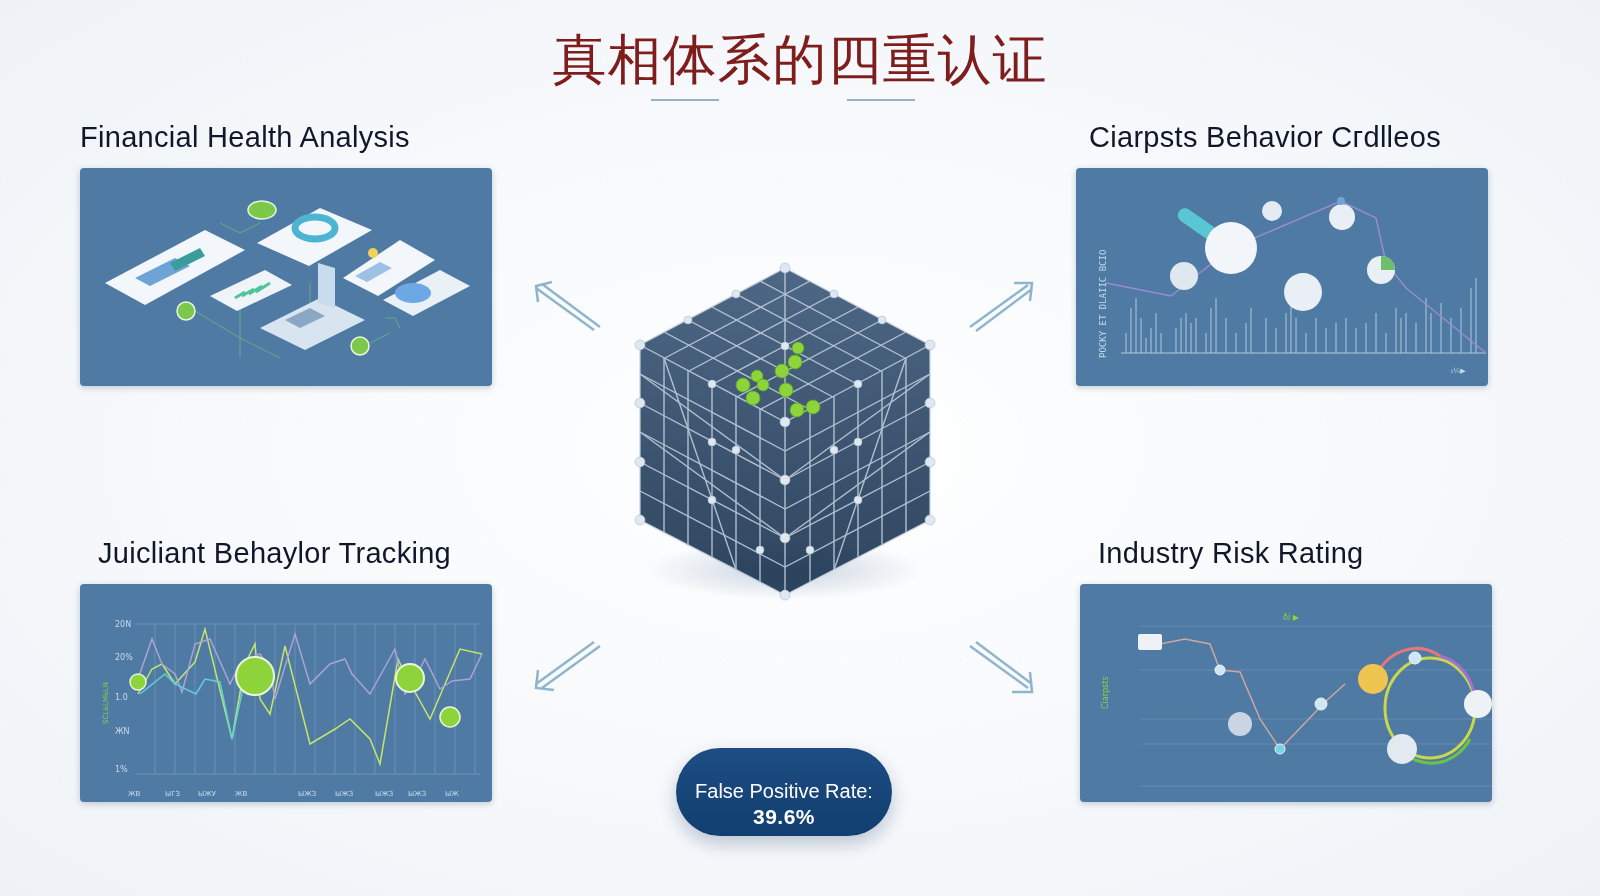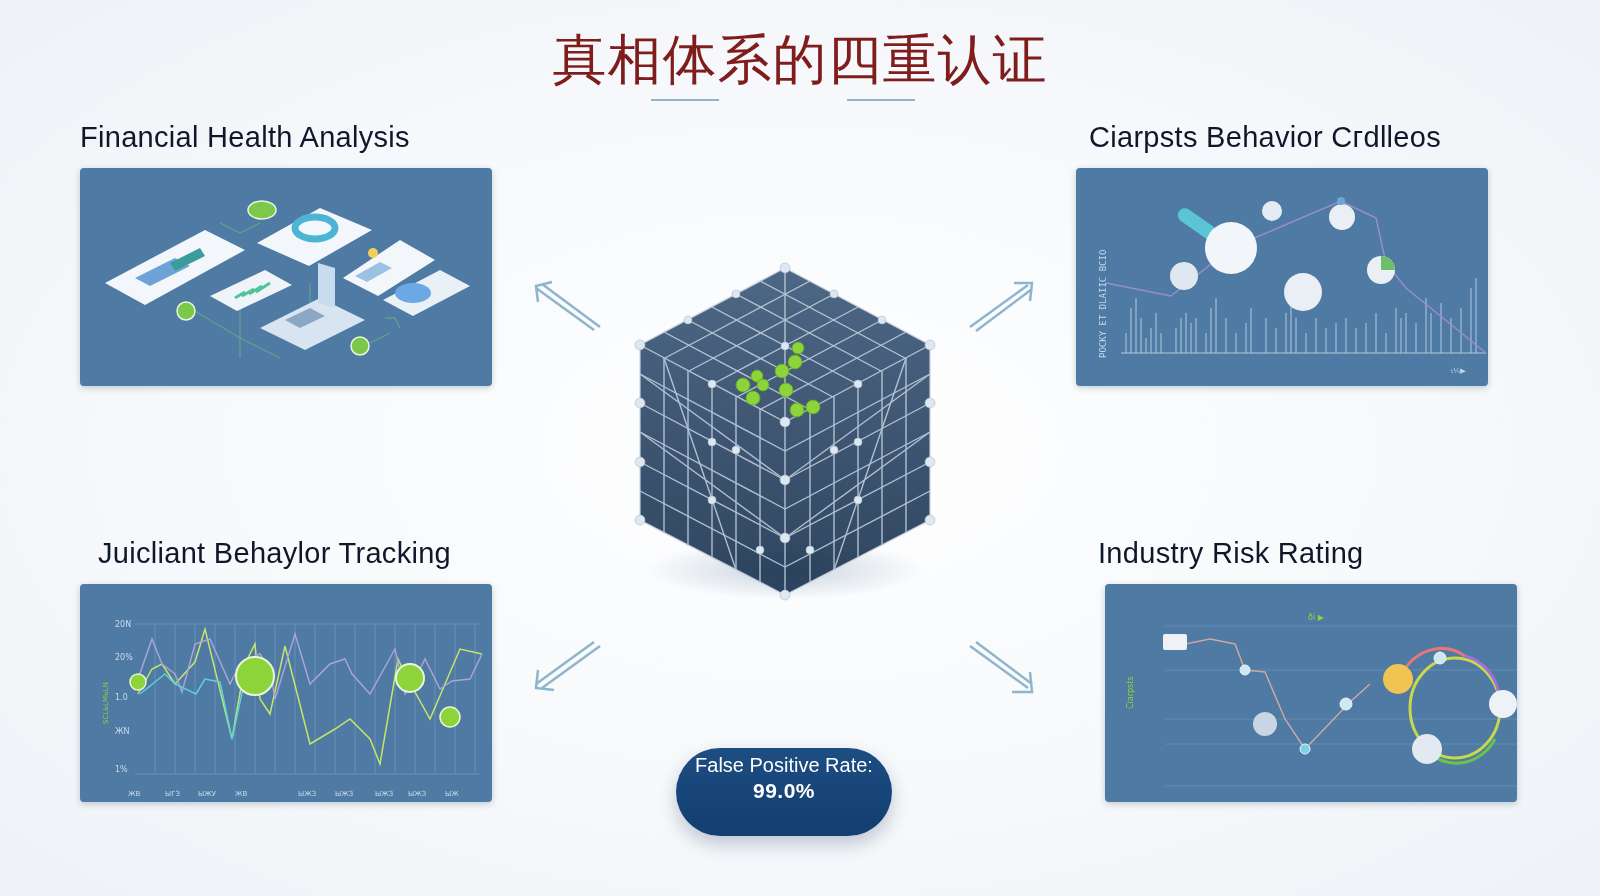--- a/index.html
+++ b/index.html
@@ -42,21 +42,21 @@
   .panel svg { position: absolute; inset: 0; }
   .arrow { position: absolute; }
   .cube-wrap { position: absolute; left: 620px; top: 250px; width: 330px; height: 360px; }
   .badge {
     position: absolute; left: 676px; top: 748px; width: 216px; height: 88px;
     border-radius: 44px;
     background: linear-gradient(180deg, #1d4d82 0%, #123e70 100%);
     box-shadow: 0 8px 18px rgba(20,50,90,0.25);
     color: #fff; text-align: center;
     font-family: "Liberation Sans", sans-serif;
-    padding-top: 6px;
+    padding-top: 32px;
   }
   .badge .lbl { font-size: 20px; display: block; }
   .badge .val { font-size: 21px; font-weight: bold; display: block; margin-top: 2px; letter-spacing: 0.5px; }
 </style>
 </head>
 <body>
 
 <div class="grid-bg"></div>
 
 <h1 class="title">真相体系的四重认证</h1>
@@ -177,21 +177,21 @@
         <text x="218" y="212">ЫЖЗ</text>
         <text x="255" y="212">ЫЖЗ</text>
       <text x="295" y="212">ЫЖЗ</text>
         <text x="328" y="212">ЫЖЗ</text>
         <text x="365" y="212">ЫЖ</text>
     </g>
     <text x="28" y="140" transform="rotate(-90 28 140)" font-size="7" fill="#8cd43a">SCLЬLMЬLN</text>
   </svg>
 </div>
 
-<div class="panel" style="left:1105px; top:584px;">
+<div class="panel" style="left:1080px; top:584px;">
   <svg width="412" height="218" viewBox="0 0 412 218">
     <g stroke="#7ea3c4" stroke-width="1" opacity="0.45">
       <line x1="60" y1="42" x2="412" y2="42"></line>
         <line x1="60" y1="86" x2="412" y2="86"></line>
       <line x1="60" y1="135" x2="412" y2="135"></line>
         <line x1="60" y1="160" x2="412" y2="160"></line>
       <line x1="60" y1="202" x2="412" y2="202"></line>
     </g>
     <text x="203" y="36" font-size="8" fill="#8cd43a">ði ▶</text>
     <text x="28" y="125" transform="rotate(-90 28 125)" font-size="8" fill="#8cd43a">Ciarpsts</text>
@@ -307,14 +307,14 @@
       <circle cx="178" cy="98" r="6"></circle>
         <circle cx="166" cy="140" r="7"></circle>
         <circle cx="177" cy="160" r="7"></circle>
       <circle cx="193" cy="157" r="7"></circle>
     </g>
   </svg>
 </div>
 
 <div class="badge">
   <span class="lbl">False Positive Rate:</span>
-  <span class="val">99.0%</span>
+  <span class="val">39.6%</span>
 </div>
 
 </body></html>

